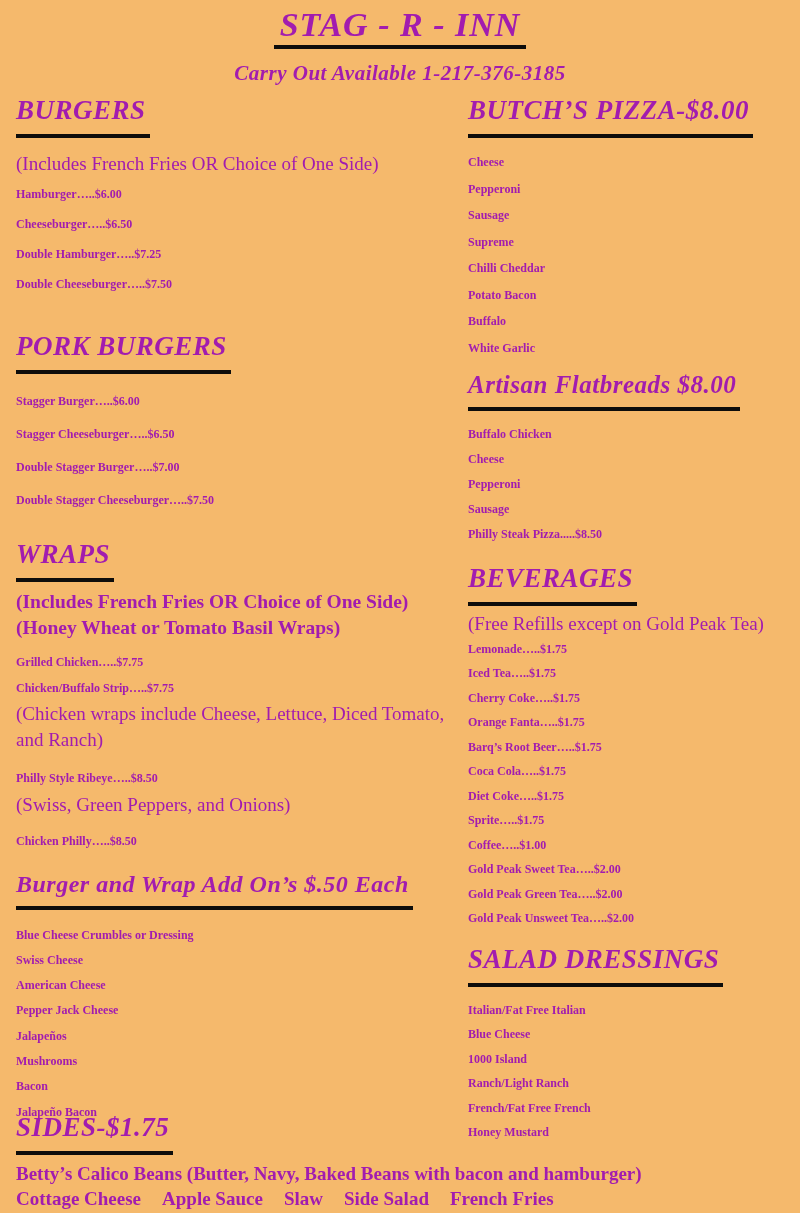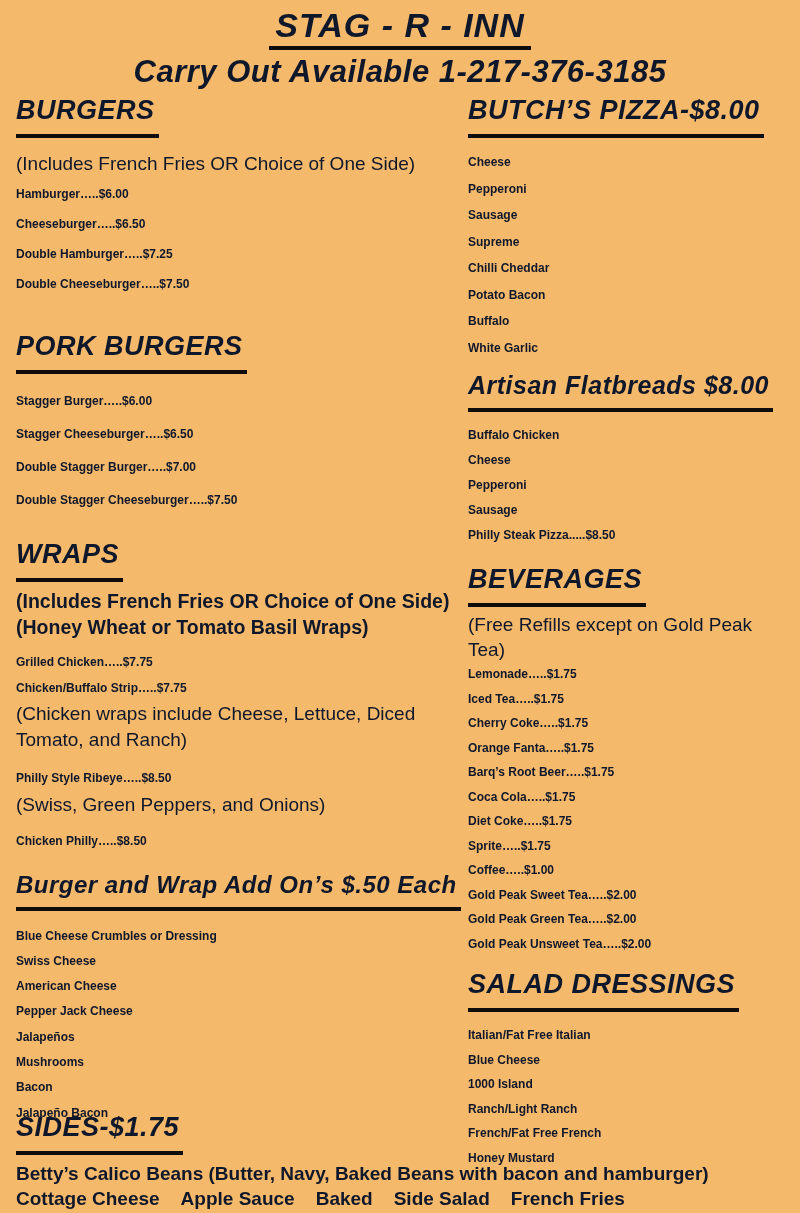--- a/index.html
+++ b/index.html
@@ -15,22 +15,22 @@
   }
   
   #page-header { position:absolute; top:6px; left:0; width:100%; text-align:center; }
   .main-title {
     display:inline-block;
     font-size:34px; font-weight:700; font-style:italic;
     border-bottom:4px solid #0e0d0b; padding:0 6px 1px 6px;
     letter-spacing:1px;
   }
   .sub-title {
-    margin-top:4px;
-    font-size:31px; font-weight:700; font-style:italic;
+    margin-top:12px;
+    font-size:21px; font-weight:700; font-style:italic;
     letter-spacing:0.5px;
   }
   
   #columns { position:absolute; top:95px; left:16px; right:8px; display:flex; }
   #col-left  { width:448px; flex:0 0 448px; }
   #col-right { flex:1; padding-left:4px; }
   .section-title {
     display:inline-block;
     font-size:27px; font-weight:700; font-style:italic;
     border-bottom:4px solid #0e0d0b; padding:0 4px 8px 0;
@@ -65,21 +65,21 @@
   
   #page-footer { position:absolute; top:1112px; left:16px; right:8px; }
   #page-footer .section-title { font-size:27px; margin-bottom:7px; }
   .footer-line { font-size:19px; font-weight:700; line-height:24px; }
   #sides-row { display:flex; gap:21px; font-size:19px; font-weight:700; line-height:25px; }
   .spacer { width:100%; }
 </style>
 </head>
 <body>
 
-<div id="page" style="background: rgb(245, 185, 108); color: #0f172a;">
+<div id="page" style="background: rgb(245, 185, 108); color: #a21caf; font-family: Liberation Serif, serif;">
 
   <div id="page-header">
     <div class="main-title">STAG - R - INN</div>
     <div class="sub-title">Carry Out Available 1-217-376-3185</div>
   </div>
 
   <div id="columns">
     <div id="col-left">
         <section id="sec-burgers" class="menu-section"><h2 class="section-title">BURGERS</h2><div class="line note">(Includes French Fries OR Choice of One Side)</div><div class="line item">Hamburger…..$6.00</div><div class="line item">Cheeseburger…..$6.50</div><div class="line item">Double Hamburger…..$7.25</div><div class="line item">Double Cheeseburger…..$7.50</div></section>
         <section id="sec-pork-burgers" class="menu-section"><h2 class="section-title">PORK BURGERS</h2><div class="line item">Stagger Burger…..$6.00</div><div class="line item">Stagger Cheeseburger…..$6.50</div><div class="line item">Double Stagger Burger…..$7.00</div><div class="line item">Double Stagger Cheeseburger…..$7.50</div></section>
@@ -93,19 +93,19 @@
         <section id="sec-dressings" class="menu-section"><h2 class="section-title">SALAD DRESSINGS</h2><div class="line item">Italian/Fat Free Italian</div><div class="line item">Blue Cheese</div><div class="line item">1000 Island</div><div class="line item">Ranch/Light Ranch</div><div class="line item">French/Fat Free French</div><div class="line item">Honey Mustard</div></section>
       </div>
   </div>
 
   <div id="page-footer">
     <div class="section-title">SIDES-$1.75</div>
     <div class="footer-line">Betty’s Calico Beans (Butter, Navy, Baked Beans with bacon and hamburger)</div>
     <div id="sides-row">
         <span class="side-item">Cottage Cheese</span>
         <span class="side-item">Apple Sauce</span>
-        <span class="side-item">Baked</span>
+        <span class="side-item">Slaw</span>
         <span class="side-item">Side Salad</span>
         <span class="side-item">French Fries</span>
       </div>
   </div>
 
 </div>
 
 </body></html>

